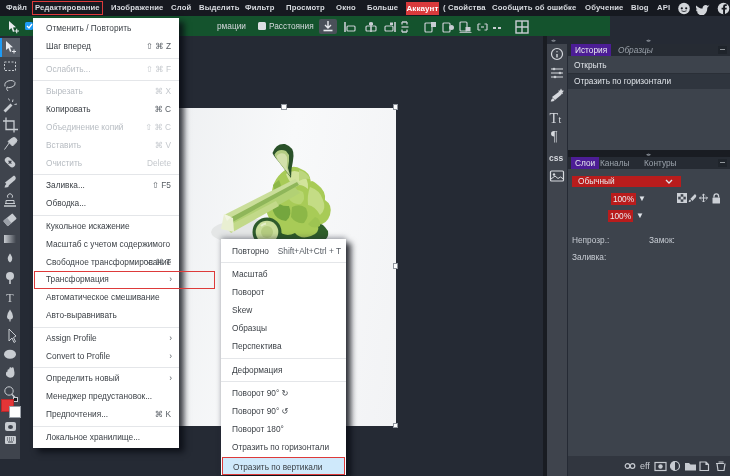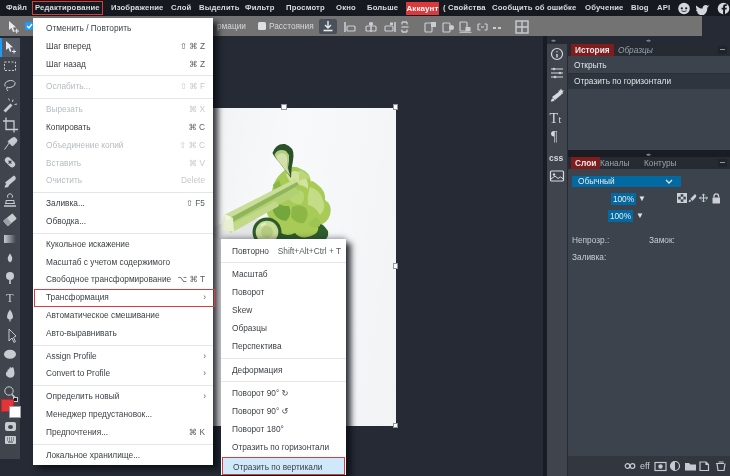--- a/index.html
+++ b/index.html
@@ -8,58 +8,58 @@
   .abs { position:absolute; }
   
   #topbar { position:absolute; left:0; top:0; width:730px; height:16px; background:#161920; z-index:5; }
   #topbar .mi { position:absolute; top:0; height:16px; line-height:16px; font-size:7.7px;
     font-weight:600; color:#d9dce1; white-space:nowrap; letter-spacing:0.15px; }
   #editbox { position:absolute; left:32px; top:1px; width:71px; height:14px;
     border:1px solid #dd3a3a; }
   #acct { position:absolute; left:406px; top:1.5px; width:33px; height:13px; background:#da3a3c;
     color:#fff; font-size:8px; font-weight:600; line-height:13px; text-align:center; letter-spacing:0.1px; }
   
-  #optbar { position:absolute; left:0; top:16px; width:702px; height:20px; background:#737373; z-index:1; }
+  #optbar { position:absolute; left:0; top:16px; width:610px; height:20px; background:#14532d; z-index:1; }
   .optxt { position:absolute; font-size:8.3px; color:#d5d8dd; line-height:20px; top:0; }
   
   #toolbar { position:absolute; left:0; top:38px; width:20px; height:421px; background:#3f444d; z-index:2; }
   
   #doc { position:absolute; left:173px; top:108px; width:223px; height:318px;
     background:linear-gradient(100deg,#eef0f2 0%,#f8f9fa 45%,#f2f3f5 100%); z-index:1; }
   .handle { position:absolute; width:5.5px; height:5.5px; background:#fdfdfe; border:1px solid #8f959d; z-index:3; }
   
   .menu { position:absolute; background:#ffffff; box-shadow:5px 4px 6px rgba(8,10,18,0.8);
     font-size:8.3px; color:#3a3f45; z-index:10; }
   .menu .it { position:relative; height:17.8px; line-height:17.8px; white-space:nowrap; }
   .menu .it .sc { position:absolute; right:8px; top:0; color:#565c63; }
   .menu .it.dis { color:#b7bcc2; }
   .menu .it.dis .sc { color:#c4c8cd; }
   .menu .sep { height:1px; background:#e4e6e9; margin:2px 0; }
-  #editmenu { left:33px; top:18px; width:180px; padding-top:2px; padding-bottom:1px; }
+  #editmenu { left:33px; top:18px; width:146px; padding-top:2px; padding-bottom:1px; }
   #editmenu .it { padding-left:13px; }
   #redit { position:absolute; left:0.5px; top:-0.5px; width:181px; height:18.5px;
     border:1.5px solid #dd3a3a; }
   #submenu { left:221px; top:239px; width:125px; padding-top:2.5px;
     box-shadow:5px 4px 6px rgba(8,10,18,0.8), 0 -2px 5px rgba(40,45,60,0.35); }
   #submenu .it { padding-left:11px; height:18.2px; line-height:18.2px; }
   #submenu .sep { margin:2px 0; }
   #submenu .it .sc { right:5px; }
   .arrow { position:absolute; right:7px; top:0; color:#565c63; }
   #flipv { background:#cfe9fb; border:1.4px solid #dd3a3a; margin:0 1px; padding-left:10px !important; }
   
   #rdivider { position:absolute; left:543px; top:36px; width:4px; height:440px; background:#191c22; }
   #iconstrip { position:absolute; left:547px; top:44px; width:20px; height:432px; background:#3f444d; }
   #panelcol { position:absolute; left:568px; top:44px; width:162px; height:432px; background:#3d434c; }
   .tabbar { position:absolute; left:0; width:162px; height:12px; background:#262b33; }
   .tab { position:absolute; top:0; height:12px; line-height:12px; font-size:8.3px; color:#9aa1aa; padding:0 4px; }
-  .tab.on { background:#7f1d1d; color:#e6e9ed;font-weight:bold; }
+  .tab.on { background:#4c1d95; color:#e6e9ed; }
   .minus { position:absolute; right:3px; top:2px; width:9px; height:8px; background:#1f242b;
     color:#cfd3d8; font-size:9px; line-height:6px; text-align:center; }
   .prow { position:absolute; left:0; width:162px; font-size:8.3px; color:#dfe3e8; padding-left:6px; }
-  .darkbox { position:absolute; background:#0369a1; color:#e8ebee; font-size:8.3px; }
+  .darkbox { position:absolute; background:#b91c1c; color:#e8ebee; font-size:8.3px; }
   .plabel { position:absolute; font-size:8.3px; color:#c6cbd2;margin-top:40px; }
   .grip { position:absolute; color:#868c95; font-size:5px; letter-spacing:0; line-height:4px; }
 </style>
 </head>
 <body>
 
 <div class="abs" style="left:0;top:36px;width:730px;height:440px;background:#252a34;"></div>
 
 <div id="doc">
   <svg width="223" height="318" viewBox="0 0 223 318">
@@ -364,21 +364,20 @@
       <path d="M62,3 l4,0 l1.5,1.5 l5.5,0 l0,6 l-11,0 z" fill="#c6cad0" stroke="none"></path>
       <path d="M77,2 h6 l2.5,2.5 v6 h-8.5 z M83,2 v2.5 h2.5" fill="none"></path>
       <path d="M93,3.5 h8 M94,3.5 l1,7 h6 l1,-7 M95.5,2 h5" fill="none"></path>
     </g>
   </svg>
 </div>
 
 <div class="menu" id="editmenu">
   <div class="it">Отменить / Повторить</div>
   <div class="it">Шаг вперед<span class="sc">⇧ ⌘ Z</span></div>
-  <div class="it">Шаг назад<span class="sc">⌘ Z</span></div>
   <div class="sep"></div>
   <div class="it dis">Ослабить...<span class="sc">⇧ ⌘ F</span></div>
   <div class="sep"></div>
   <div class="it dis">Вырезать<span class="sc">⌘ X</span></div>
   <div class="it">Копировать<span class="sc">⌘ C</span></div>
   <div class="it dis">Объединение копий<span class="sc">⇧ ⌘ C</span></div>
   <div class="it dis">Вставить<span class="sc">⌘ V</span></div>
   <div class="it dis">Очистить<span class="sc">Delete</span></div>
   <div class="sep"></div>
   <div class="it">Заливка...<span class="sc">⇧ F5</span></div>

